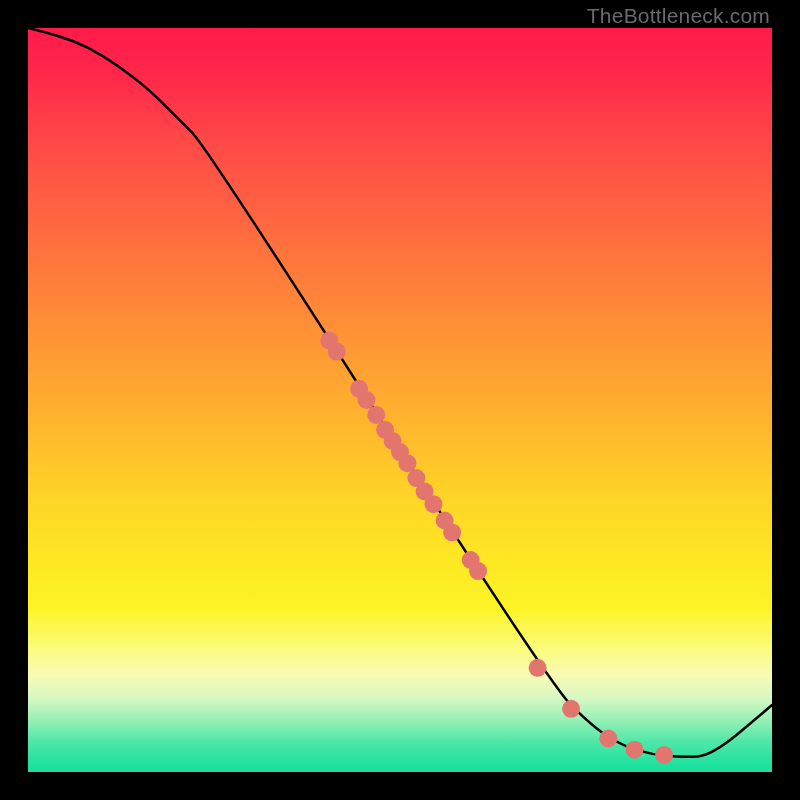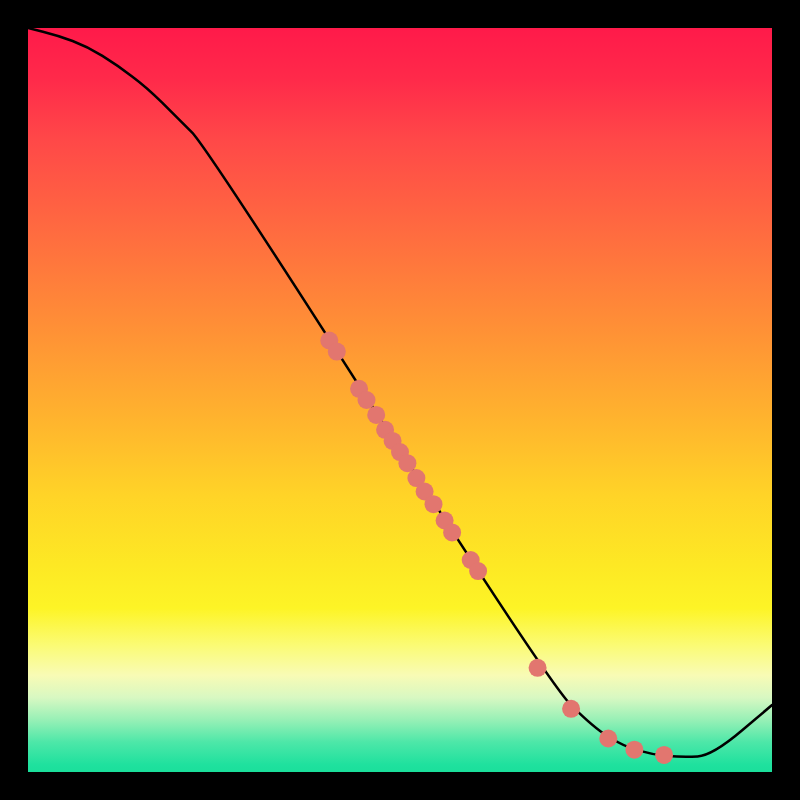--- a/index.html
+++ b/index.html
@@ -87,13 +87,14 @@
         <circle cx="442.7" cy="532.0" r="9" fill="#e2766f"></circle>
         <circle cx="450.1" cy="543.1" r="9" fill="#e2766f"></circle>
         <circle cx="509.6" cy="639.8" r="9" fill="#e2766f"></circle>
         <circle cx="543.1" cy="680.8" r="9" fill="#e2766f"></circle>
         <circle cx="580.3" cy="710.5" r="9" fill="#e2766f"></circle>
         <circle cx="606.4" cy="721.7" r="9" fill="#e2766f"></circle>
         <circle cx="636.1" cy="726.9" r="9" fill="#e2766f"></circle>
       </g>
   </svg>
 
+  <div class="watermark">TheBottleneck.com</div>
 </div>
 
 </body></html>

